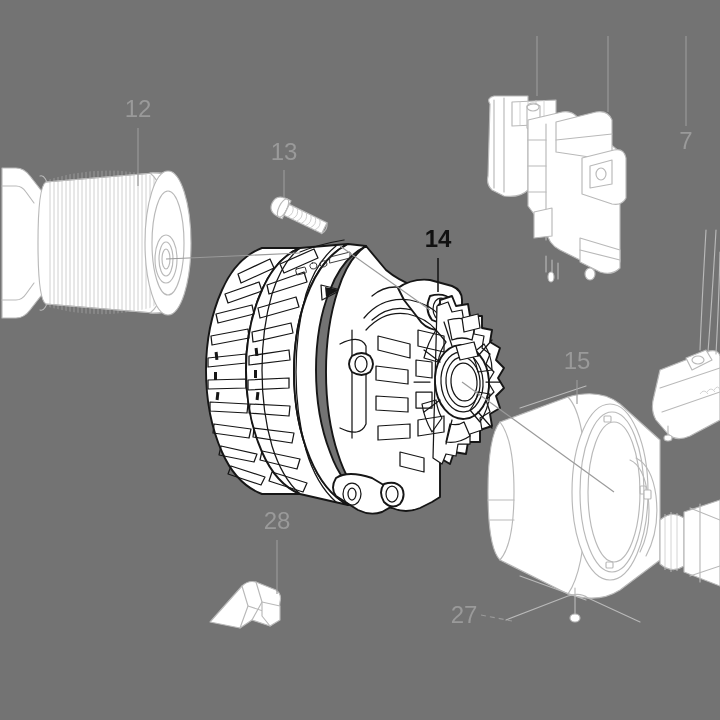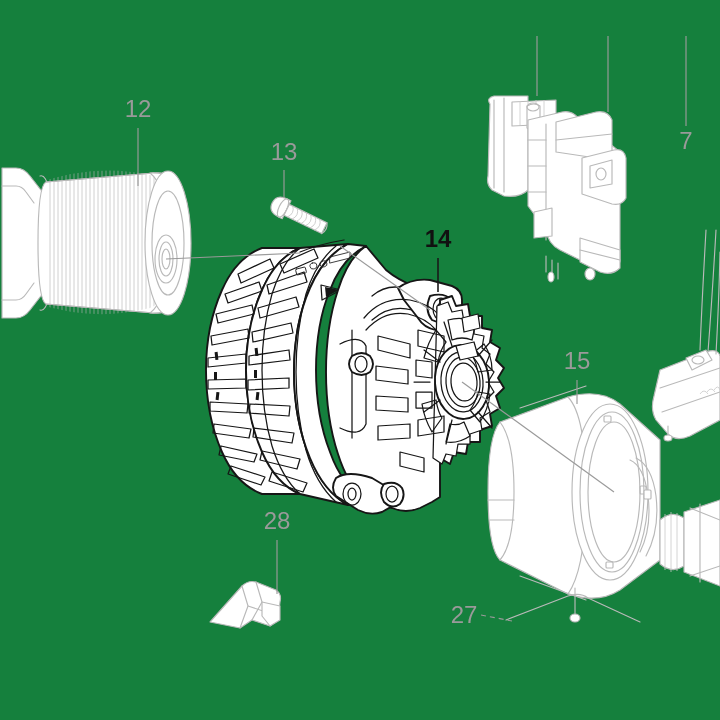--- a/index.html
+++ b/index.html
@@ -2,21 +2,21 @@
 <html><head>
 <meta charset="utf-8">
 <title>Exploded Parts Diagram</title>
 <style>
   html,body{margin:0;padding:0;background:#ffffff;}
   body{
     width:720px;height:720px;overflow:hidden;
     font-family:"Liberation Sans", sans-serif;
     position:relative;
   }
-  #stage{position:absolute;left:0;top:0;width:720px;height:720px;background:#15803d;}
+  #stage{position:absolute;left:0;top:0;width:720px;height:720px;background:#737373;}
   #stage svg{display:block;width:720px;height:720px;}
 
   .callout-text{
     font-family:"Liberation Sans", sans-serif;
     font-size:24px;
     font-weight:400;
     fill:#9a9a9a;
     text-anchor:middle;
     dominant-baseline:middle;
     user-select:none;

